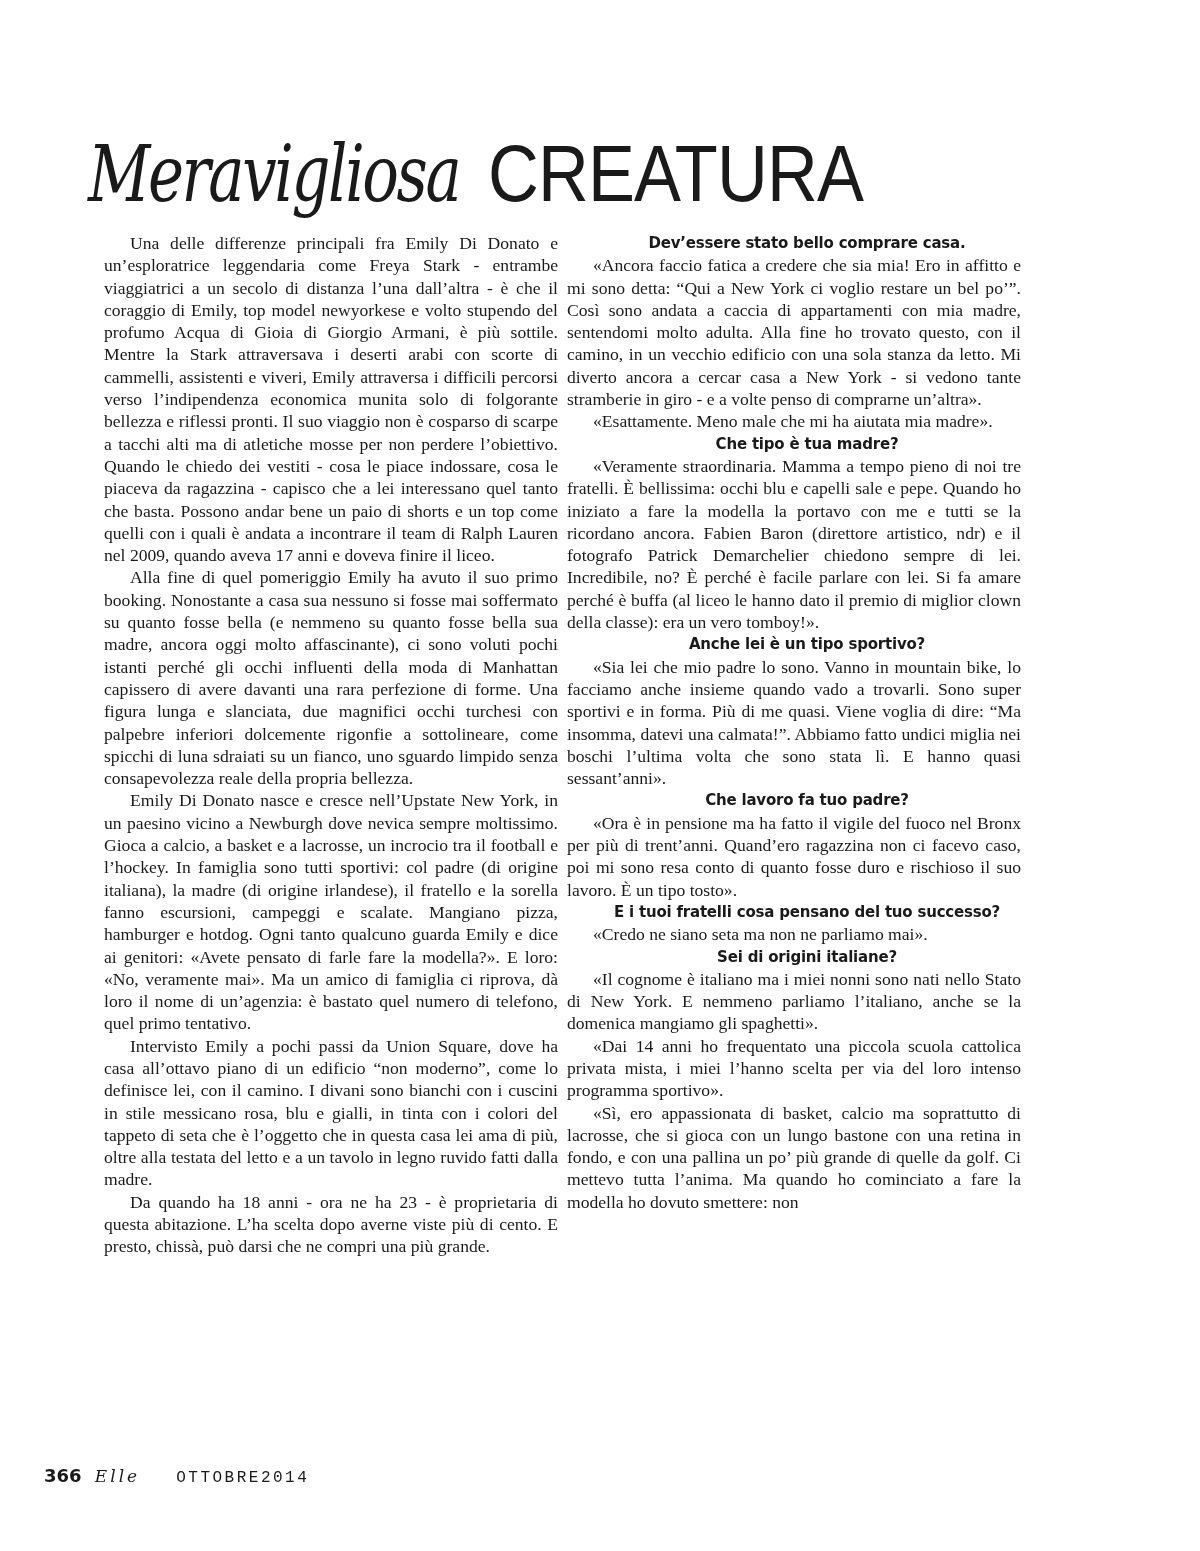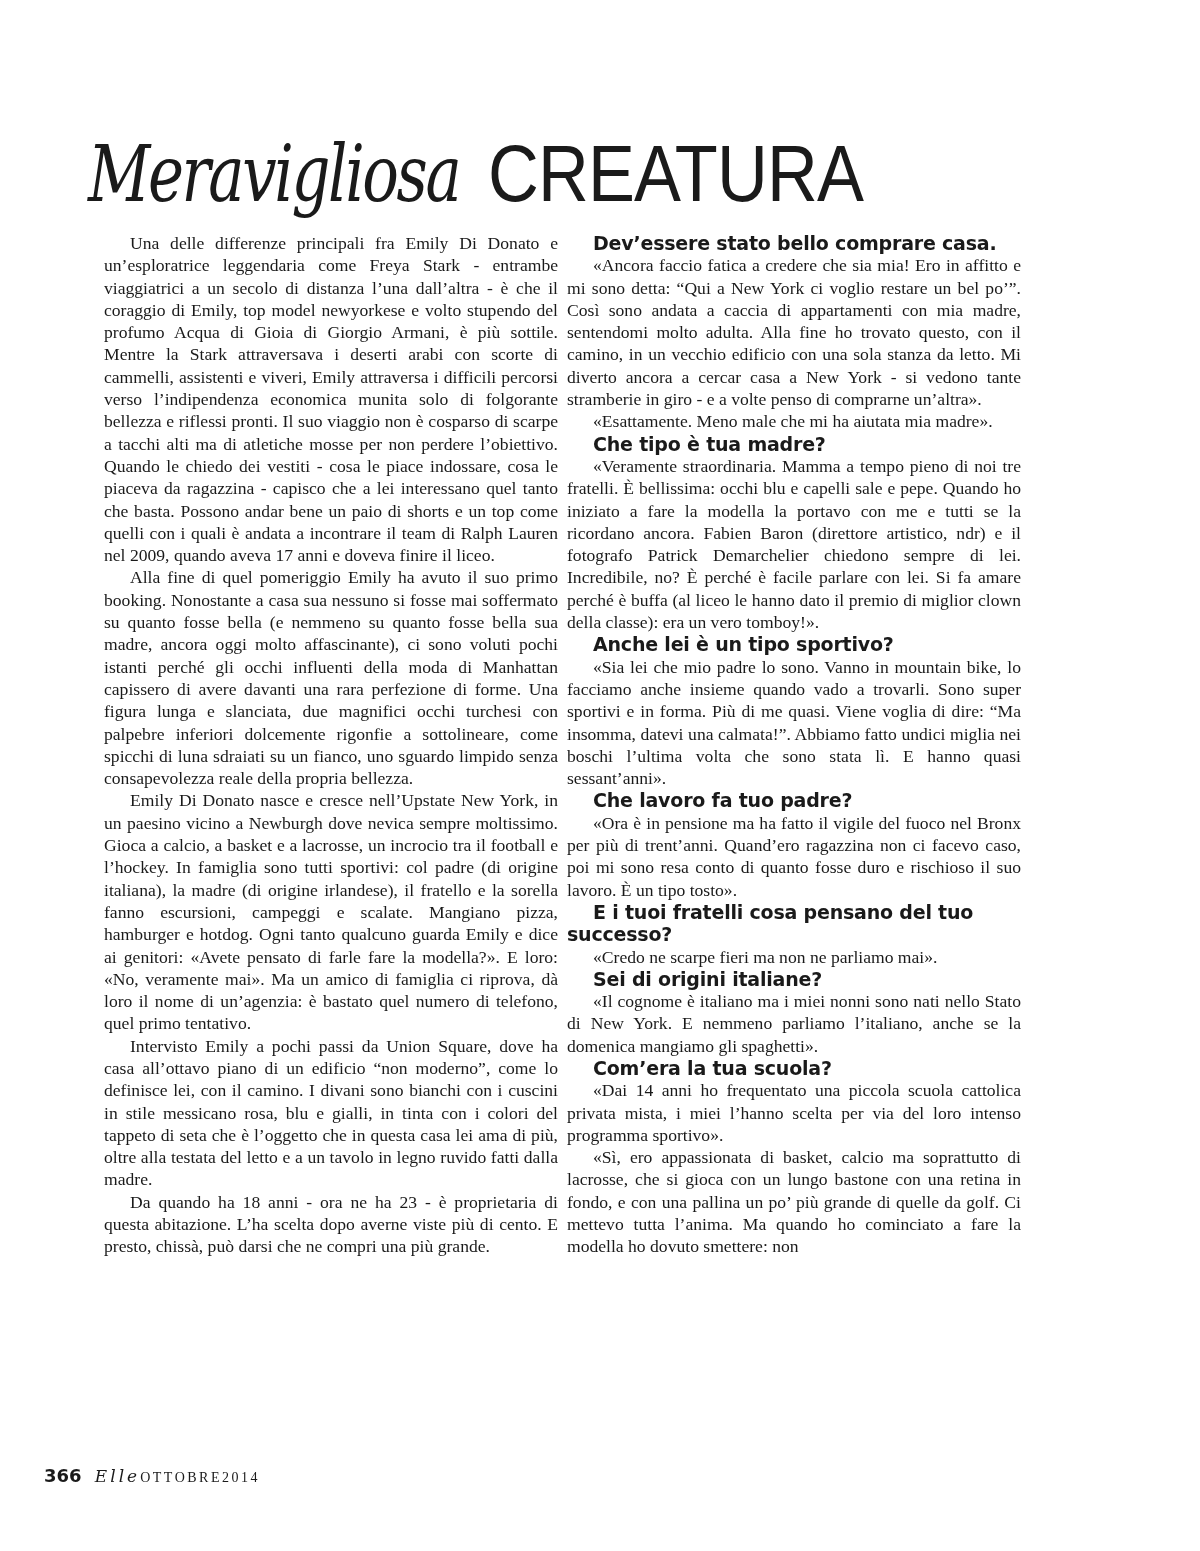--- a/index.html
+++ b/index.html
@@ -19,31 +19,31 @@
   }
   .col {
     position: absolute; top: 232px; width: 454px;
     font-family: "Liberation Serif", serif; font-size: 17.6px; line-height: 22.3px;
     text-align: justify;
   }
   .col.left { left: 104px; }
   .col.right { left: 567px; }
   .col p { margin: 0; text-indent: 26px; }
   .col .q {
-    font-family: "DejaVu Sans", sans-serif; font-weight: bold; font-size: 19px;
-    line-height: 22.3px; text-align: left; text-indent: 26px; margin: 0; letter-spacing: -0.2px;
+    font-family: "DejaVu Sans", sans-serif; font-weight: bold; font-size: 15px;
+    line-height: 22.3px; text-align: center; text-indent: 26px; margin: 0; letter-spacing: -0.2px;
   }
   .col .q.wrap { text-indent: 26px; }
   .footer {
     position: absolute; left: 44px; top: 1468px; white-space: nowrap;
     font-size: 13px; line-height: 16px;
   }
   .footer .pageno { font-family: "DejaVu Sans", sans-serif; font-weight: bold; font-size: 18px; margin-right: 10px; }
   .footer .brand { font-family: "DejaVu Serif", serif; font-style: italic; font-size: 17px; letter-spacing: 3px; }
-  .footer .issue { font-family: Liberation Serif, serif; font-size: 14px; letter-spacing: 2.5px; }
+  .footer .issue { font-family: Liberation Mono, monospace; font-size: 16px; letter-spacing: 2.5px; margin-left: 36px; }
 </style>
 </head>
 <body>
 
 <div class="title">
   <span class="script">Meravigliosa</span>
   <span class="caps">CREATURA</span>
 </div>
 
 <div class="col left">
@@ -58,24 +58,23 @@
   <div class="q">Dev’essere stato bello comprare casa.</div>
   <p>«Ancora faccio fatica a credere che sia mia! Ero in affitto e mi sono detta: “Qui a New York ci voglio restare un bel po’”. Così sono andata a caccia di appartamenti con mia madre, sentendomi molto adulta. Alla fine ho trovato questo, con il camino, in un vecchio edificio con una sola stanza da letto. Mi diverto ancora a cercar casa a New York - si vedono tante stramberie in giro - e a volte penso di comprarne un’altra».</p>
   <p>«Esattamente. Meno male che mi ha aiutata mia madre».</p>
   <div class="q">Che tipo è tua madre?</div>
   <p>«Veramente straordinaria. Mamma a tempo pieno di noi tre fratelli. È bellissima: occhi blu e capelli sale e pepe. Quando ho iniziato a fare la modella la portavo con me e tutti se la ricordano ancora. Fabien Baron (direttore artistico, ndr) e il fotografo Patrick Demarchelier chiedono sempre di lei. Incredibile, no? È perché è facile parlare con lei. Si fa amare perché è buffa (al liceo le hanno dato il premio di miglior clown della classe): era un vero tomboy!».</p>
   <div class="q">Anche lei è un tipo sportivo?</div>
   <p>«Sia lei che mio padre lo sono. Vanno in mountain bike, lo facciamo anche insieme quando vado a trovarli. Sono super sportivi e in forma. Più di me quasi. Viene voglia di dire: “Ma insomma, datevi una calmata!”. Abbiamo fatto undici miglia nei boschi l’ultima volta che sono stata lì. E hanno quasi sessant’anni».</p>
   <div class="q">Che lavoro fa tuo padre?</div>
   <p>«Ora è in pensione ma ha fatto il vigile del fuoco nel Bronx per più di trent’anni. Quand’ero ragazzina non ci facevo caso, poi mi sono resa conto di quanto fosse duro e rischioso il suo lavoro. È un tipo tosto».</p>
   <div class="q">E i tuoi fratelli cosa pensano del tuo successo?</div>
-  <p>«Credo ne scarpe fieri ma non ne parliamo mai».</p>
+  <p>«Credo ne siano seta ma non ne parliamo mai».</p>
   <div class="q">Sei di origini italiane?</div>
   <p>«Il cognome è italiano ma i miei nonni sono nati nello Stato di New York. E nemmeno parliamo l’italiano, anche se la domenica mangiamo gli spaghetti».</p>
-  <div class="q">Com’era la tua scuola?</div>
   <p>«Dai 14 anni ho frequentato una piccola scuola cattolica privata mista, i miei l’hanno scelta per via del loro intenso programma sportivo».</p>
   <p>«Sì, ero appassionata di basket, calcio ma soprattutto di lacrosse, che si gioca con un lungo bastone con una retina in fondo, e con una pallina un po’ più grande di quelle da golf.  Ci mettevo tutta l’anima. Ma quando ho cominciato a fare la modella ho dovuto smettere: non</p>
 </div>
 
 <div class="footer">
   <span class="pageno">366</span>
   <span class="brand">Elle</span><span class="issue">OTTOBRE2014</span>
 </div>
 
 </body></html>

